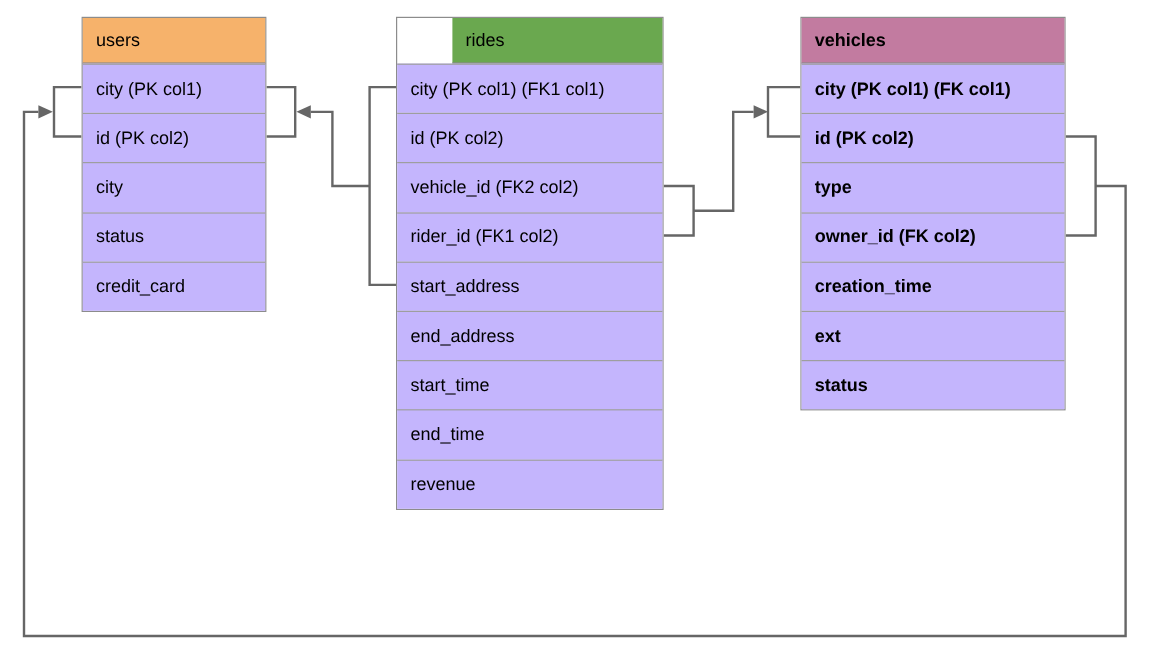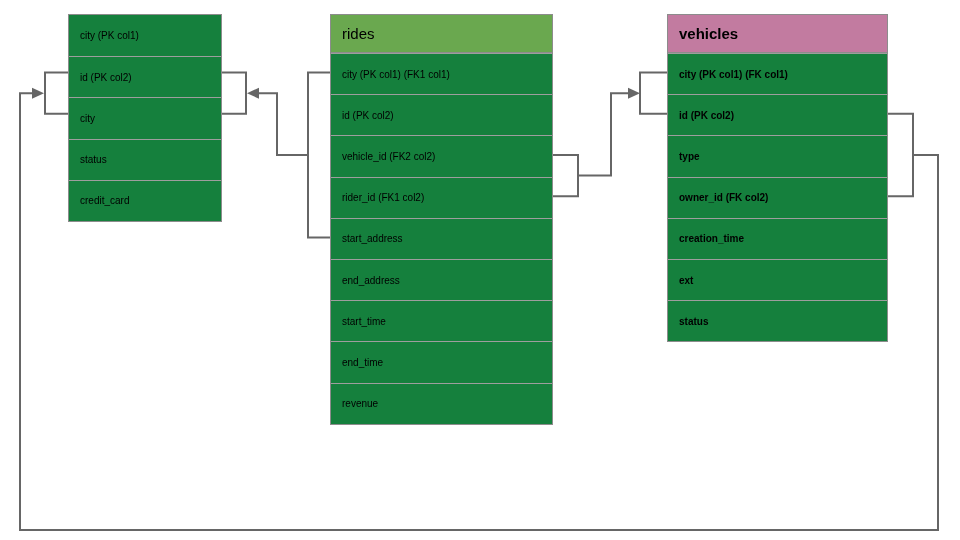--- a/index.html
+++ b/index.html
@@ -22,24 +22,24 @@
     display:flex;align-items:center;
     padding-left:11px;
     font-size:15px;color:#000000;
     border-bottom:1px solid #8c8c8c;
     box-sizing:border-box;
   }
   .trow{
     height:41.2px;
     display:flex;align-items:center;
     padding-left:11px;
-    font-size:10px;color:#000000;
+    font-size:15px;color:#000000;
     border-top:1px solid #9e9e9e;
     box-sizing:border-box;
-    background:#15803d;
+    background:#c4b5fd;
     white-space:nowrap;
   }
   .trow:first-of-type{border-top:none;}
   .t-users{left:68px;width:154px;}
   .t-rides{left:330px;width:223px;}
   .t-vehicles{left:667px;width:221px;font-weight:bold;}
 </style>
 </head>
 <body>
 
@@ -57,29 +57,30 @@
     <polygon points="640,93.2 628,87.7 628,98.7" fill="#666666"></polygon>
     <polyline points="667,72.6 640,72.6 640,113.8 667,113.8" fill="none" stroke="#666666" stroke-width="2"></polyline>
 
     <polyline points="888,113.8 913,113.8 913,196.2 888,196.2" fill="none" stroke="#666666" stroke-width="2"></polyline>
     <polyline points="913,155 938,155 938,530 20,530 20,93.2 32,93.2" fill="none" stroke="#666666" stroke-width="2"></polyline>
     <polygon points="44,93.2 32,87.7 32,98.7" fill="#666666"></polygon>
     <polyline points="68,72.6 45,72.6 45,113.8 68,113.8" fill="none" stroke="#666666" stroke-width="2"></polyline>
   </svg>
 
   <div class="db-table t-users">
+    <div class="thead" style="background: rgb(246, 178, 107);">users</div>
     <div class="trow">city (PK col1)</div>
     <div class="trow">id (PK col2)</div>
     <div class="trow">city</div>
     <div class="trow">status</div>
     <div class="trow">credit_card</div>
   </div>
 
   <div class="db-table t-rides">
-    <div class="thead" style="background: rgb(106, 168, 79);">rides</div>
+    <div class="thead" style="background: rgb(106, 168, 79); margin-left: 46px;">rides</div>
     <div class="trow">city (PK col1) (FK1 col1)</div>
     <div class="trow">id (PK col2)</div>
     <div class="trow">vehicle_id (FK2 col2)</div>
     <div class="trow">rider_id (FK1 col2)</div>
     <div class="trow">start_address</div>
     <div class="trow">end_address</div>
     <div class="trow">start_time</div>
     <div class="trow">end_time</div>
     <div class="trow">revenue</div>
   </div>

